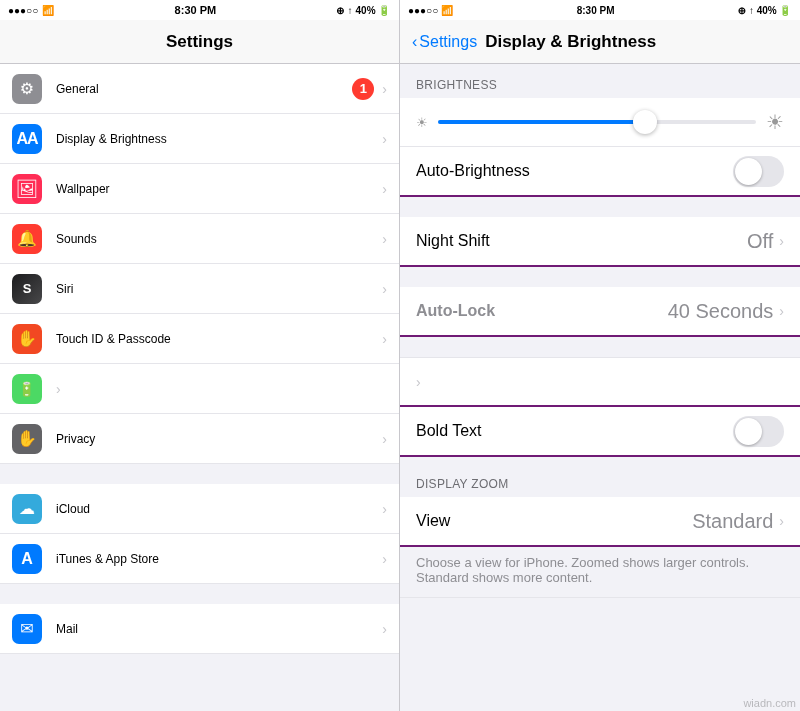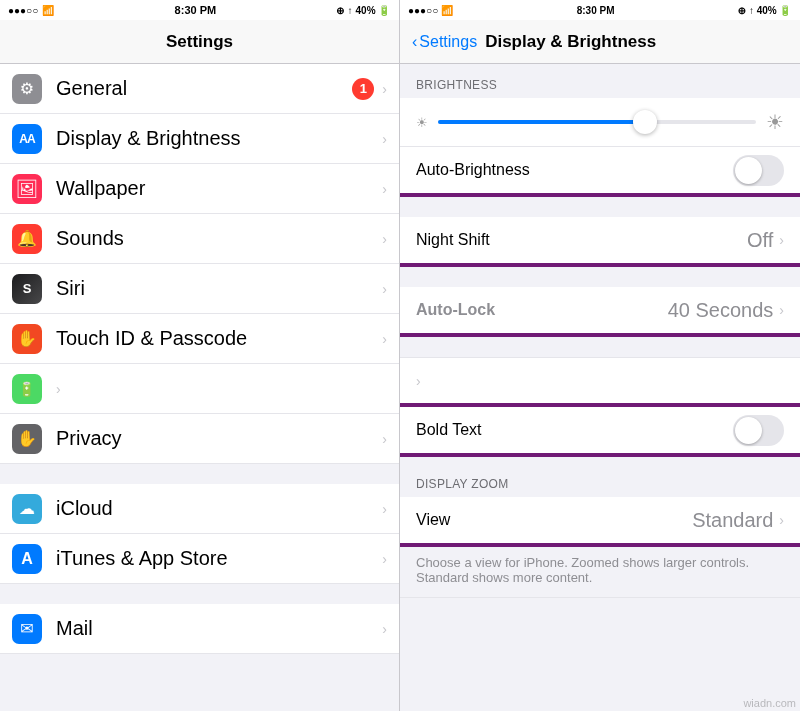--- a/index.html
+++ b/index.html
@@ -75,21 +75,21 @@
       align-items: center;
       justify-content: center;
       margin-right: 14px;
       flex-shrink: 0;
       font-size: 16px;
       color: #fff;
     }
 
     .settings-label {
       flex: 1;
-      font-size: 20px;
+      font-size: 12px;
       color: #000;
     }
 
     .settings-badge {
       width: 22px;
       height: 22px;
       background: #ff3b30;
       border-radius: 11px;
       color: #fff;
       font-size: 13px;
@@ -163,21 +163,21 @@
     .section-header {
       padding: 14px 16px 6px 16px;
       font-size: 12px;
       color: #6d6d72;
       text-transform: uppercase;
       letter-spacing: 0.3px;
     }
 
     .right-item {
       background: #fff;
-      border-bottom: 4px solid #701a75;
+      border-bottom: 2px solid #701a75;
       display: flex;
       align-items: center;
       padding: 0 16px;
       min-height: 50px;
       cursor: pointer;
     }
 
     .right-item-label {
       flex: 1;
       font-size: 16px;
@@ -314,21 +314,21 @@
   <div class="settings-list">
 
     <div class="settings-item">
       <div class="settings-icon icon-gray">⚙</div>
       <span class="settings-label">General</span>
       <div class="settings-badge">1</div>
       <span class="chevron">›</span>
     </div>
 
     <div class="settings-item">
-      <div class="settings-icon icon-blue" style="font-size:12px;font-weight:900;letter-spacing:-1px;">AA</div>
+      <div class="settings-icon icon-blue" style="font-size:16px;font-weight:900;letter-spacing:-1px;">AA</div>
       <span class="settings-label">Display &amp; Brightness</span>
       <span class="chevron">›</span>
     </div>
 
     <div class="settings-item">
       <div class="settings-icon icon-pink" style="font-size:18px;">🖼</div>
       <span class="settings-label">Wallpaper</span>
       <span class="chevron">›</span>
     </div>
 

